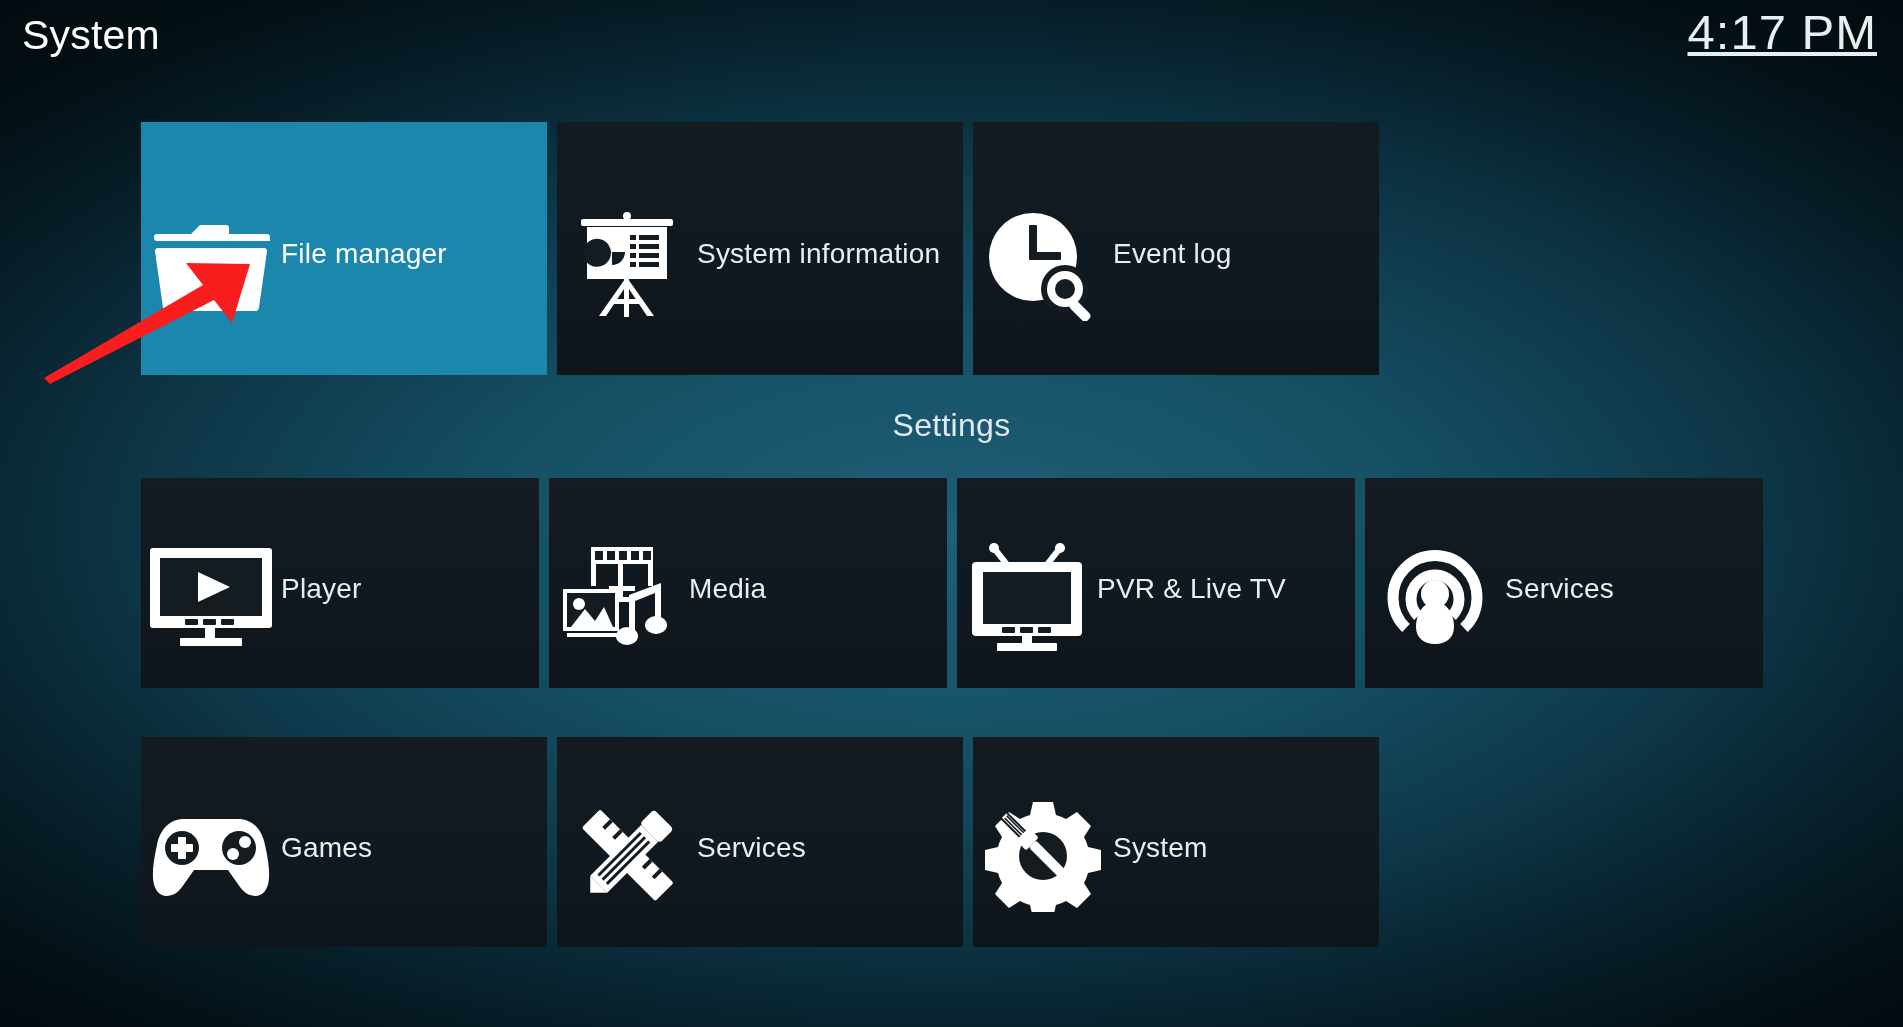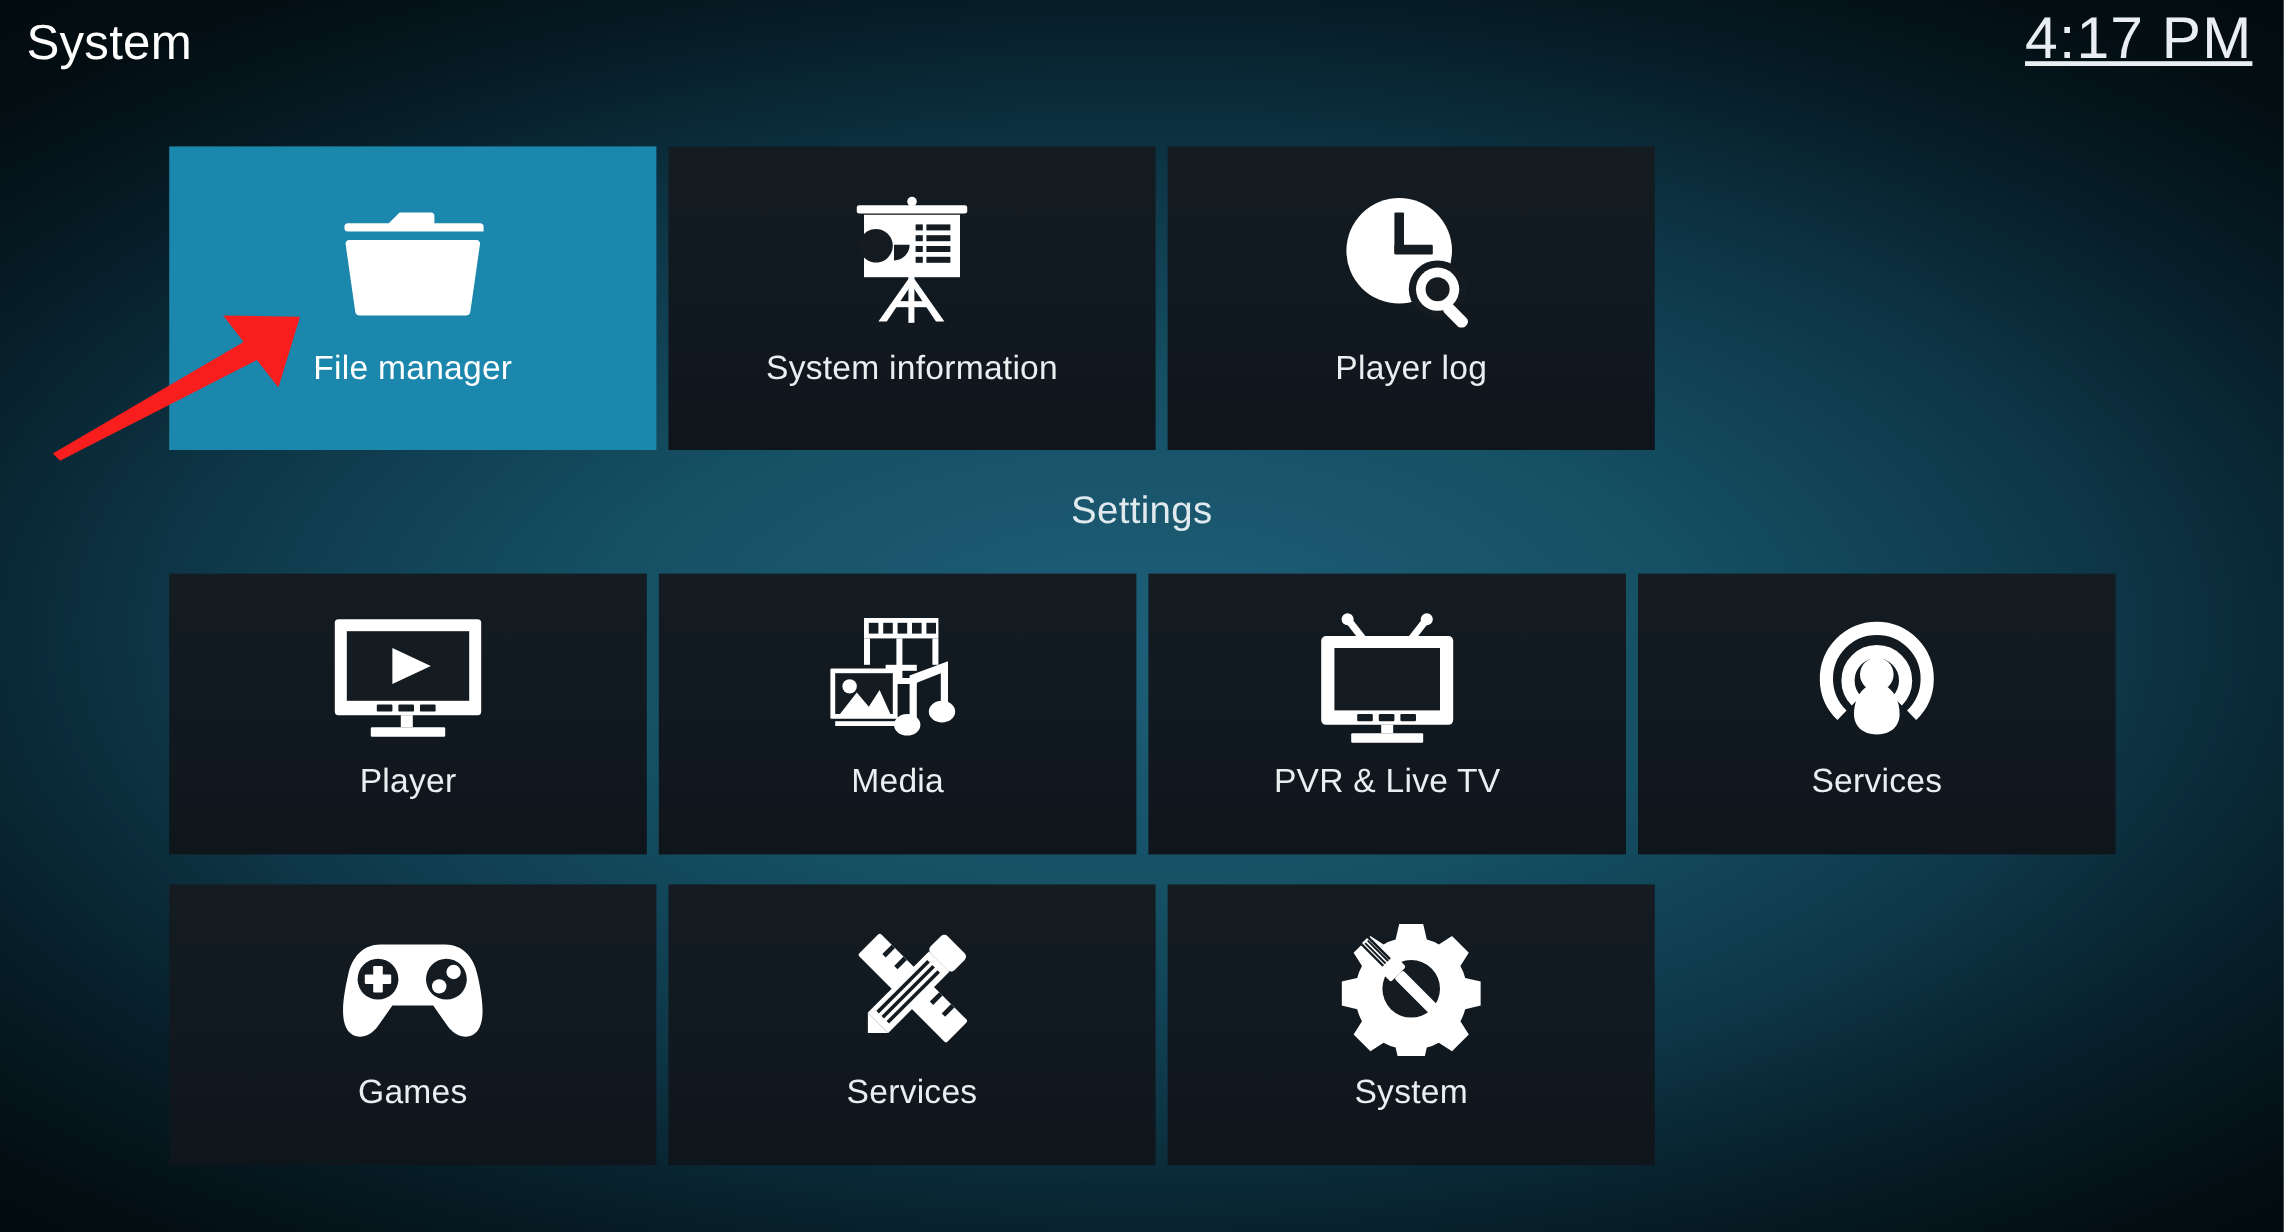--- a/index.html
+++ b/index.html
@@ -69,26 +69,26 @@
   #row-top     { top:122px;  }
   #row-mid     { top:478px;  }
   #row-bottom  { top:737px;  }
 
   .tile {
     position:relative;
     width:406px;
     height:253px;
     background:linear-gradient(180deg,#141c22 0%,#111920 55%,#0e151b 100%);
     display:flex;
-    flex-direction:column;
+    flex-direction:row;
     align-items:center;
     justify-content:flex-start;
     cursor:pointer;
   }
-  #row-mid .tile, #row-bottom .tile { height:234px; }
+  #row-mid .tile, #row-bottom .tile { height:210px; }
 
   .tile.focused {
     background:#1b87ac;
   }
 
   .tile .ico {
     margin-top:34px;
     width:140px; height:124px;
     display:flex; align-items:center; justify-content:center;
   }
@@ -182,21 +182,21 @@
         <svg width="112" height="110" viewBox="0 0 112 110">
           <circle fill="#ffffff" cx="46" cy="46" r="44"></circle>
           <rect fill="#141c22" x="42" y="14" width="8" height="34" rx="1"></rect>
           <rect fill="#141c22" x="42" y="41" width="32" height="8" rx="1"></rect>
           <circle fill="#141c22" cx="78" cy="78" r="24"></circle>
           <circle fill="#ffffff" cx="78" cy="78" r="18"></circle>
           <circle fill="#141c22" cx="78" cy="78" r="10"></circle>
           <rect fill="#ffffff" x="88" y="88" width="10" height="24" rx="4" transform="rotate(-45 93 100)"></rect>
         </svg>
       </div>
-      <div class="label">Player log</div>
+      <div class="label">Event log</div>
     </div>
 
   </div>
 
   <div id="settings-label">Settings</div>
 
   <div class="row" id="row-mid">
 
     <div class="tile">
       <div class="ico">

